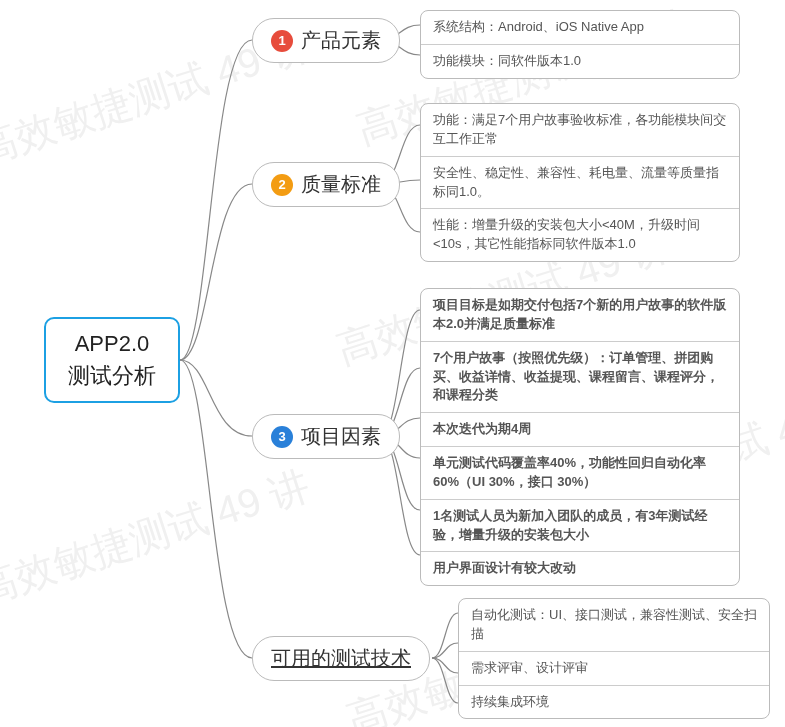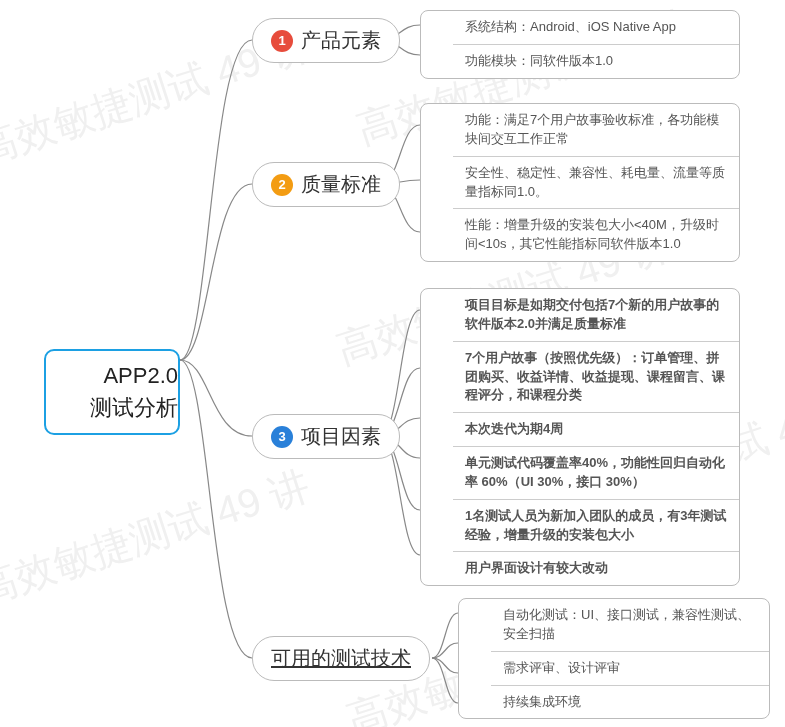--- a/index.html
+++ b/index.html
@@ -30,27 +30,26 @@
     position: absolute;
     left: 44px;
     top: 317px;
     width: 136px;
     height: 86px;
     border: 2px solid #1ca0e3;
     border-radius: 10px;
     background: #fff;
     display: flex;
     flex-direction: column;
-    align-items: flex-end;
+    align-items: center;
     justify-content: center;
     font-size: 22px;
     color: #222;
     line-height: 1.45;
     text-align: center;
-    margin-top: 32px;
   }
 
   .branch-node {
     position: absolute;
     border: 1px solid #bbb;
     border-radius: 22px;
     background: #fff;
     font-size: 20px;
     color: #333;
     display: flex;
@@ -77,21 +76,20 @@
   .badge.b3 { background: #2980d9; }
 
   .leaf-group {
     position: absolute;
     border: 1px solid #bbb;
     border-radius: 8px;
     background: #fff;
     font-size: 13px;
     color: #555;
     overflow: hidden;
-    padding-left: 32px;
   }
   .leaf-item {
     padding: 7px 12px;
     border-bottom: 1px solid #ccc;
     line-height: 1.45;
   }
   .leaf-item:last-child { border-bottom: none; }
 
   svg.connectors {
     position: absolute;

